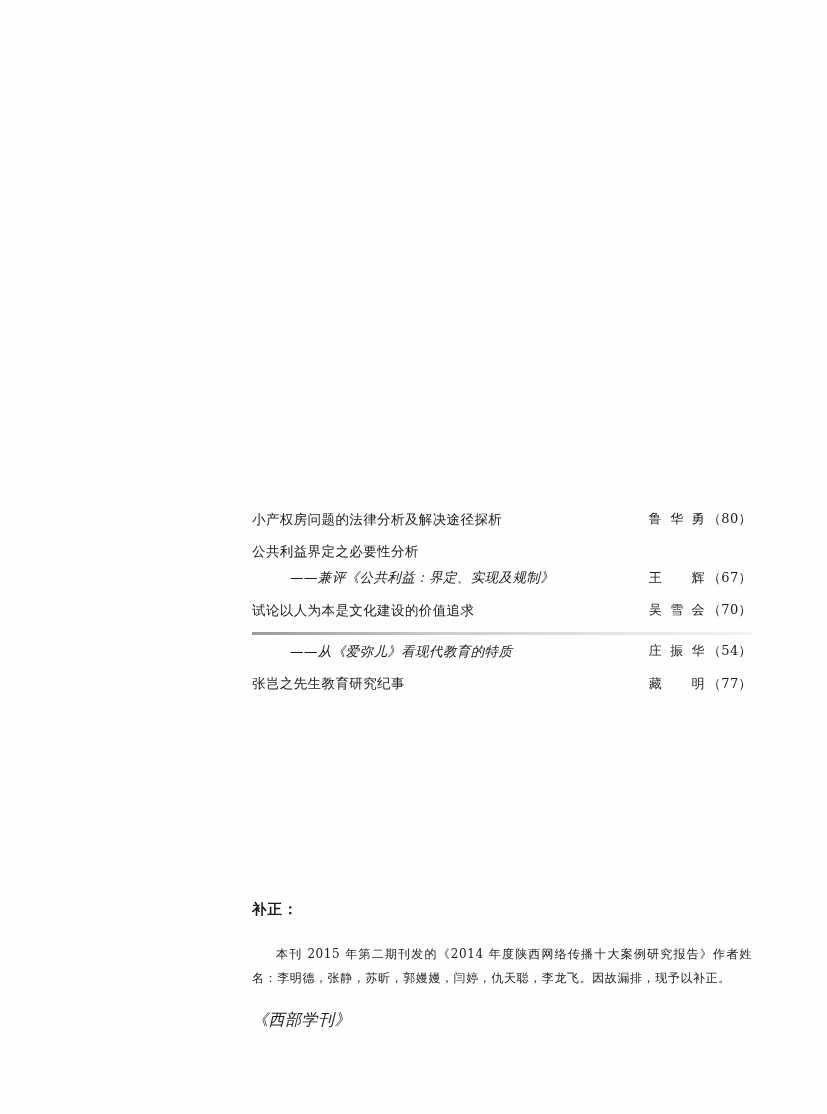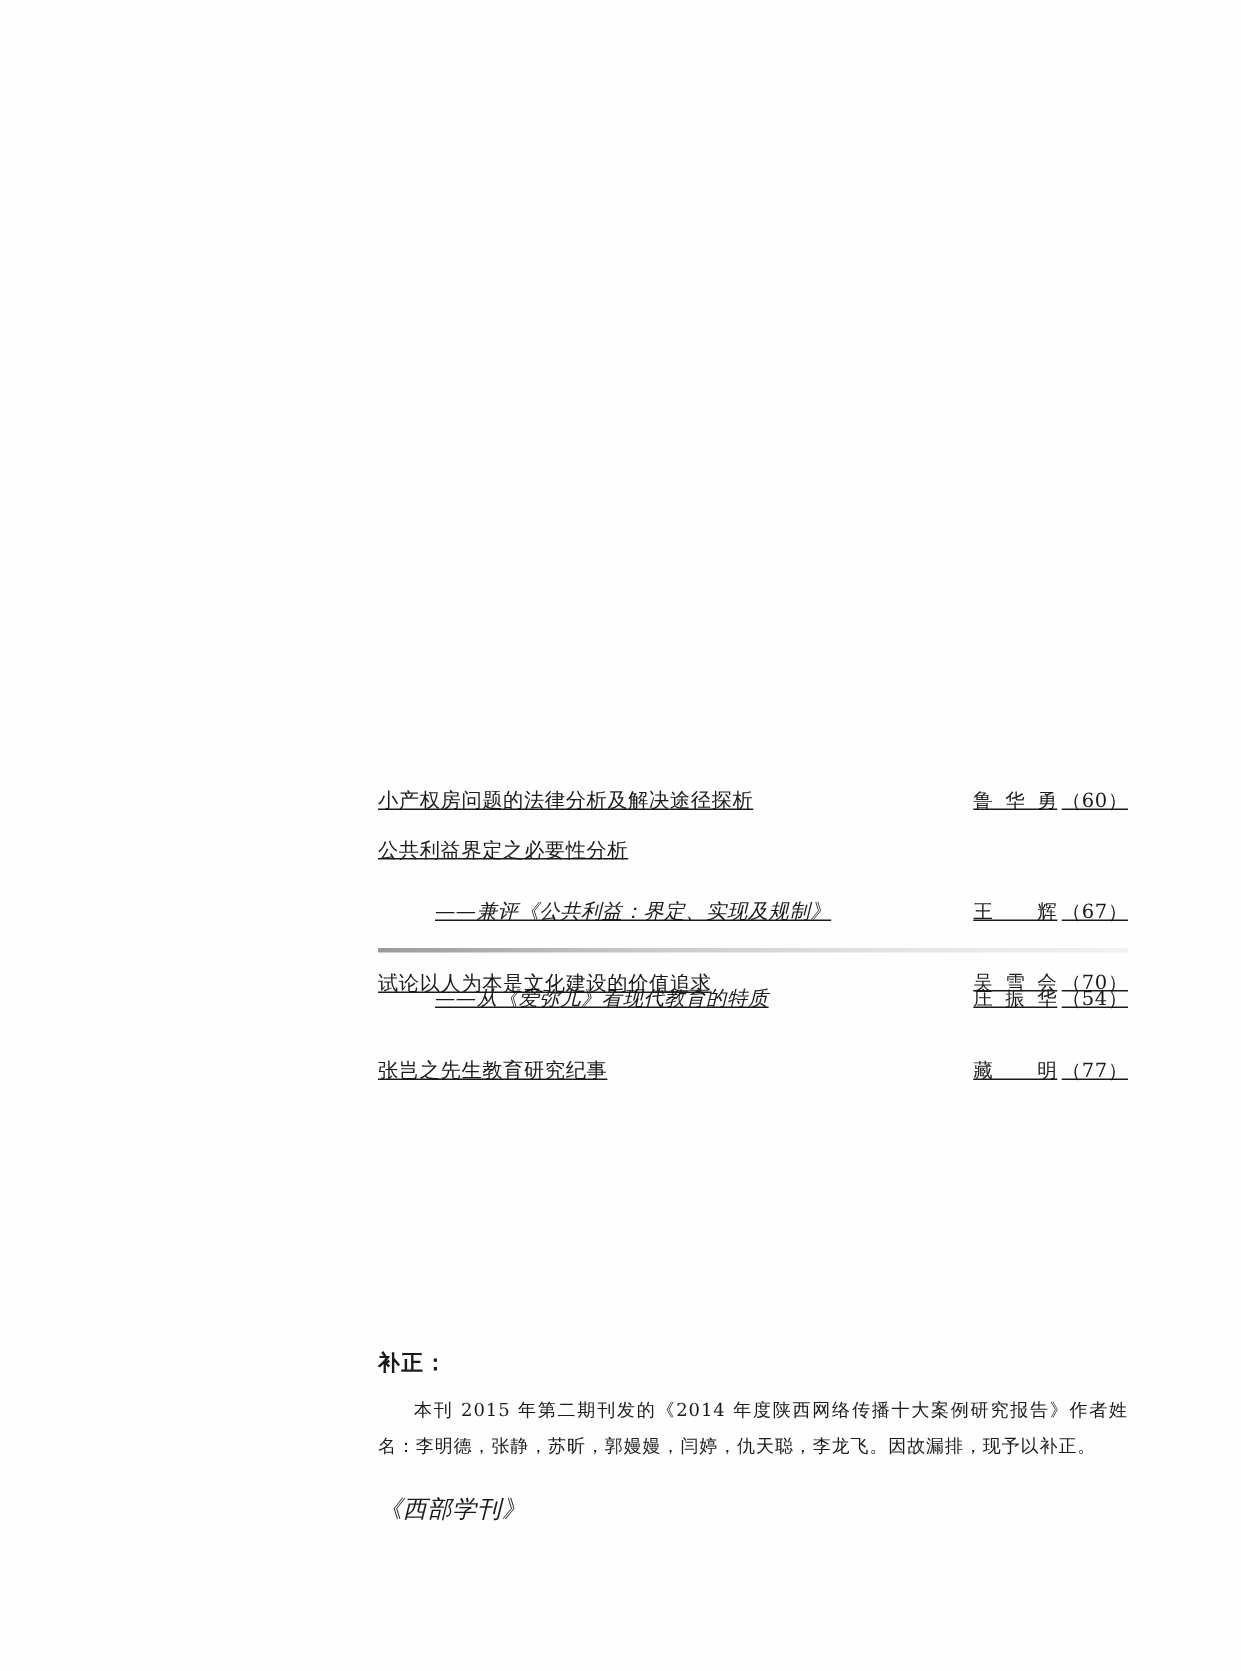--- a/index.html
+++ b/index.html
@@ -22,26 +22,25 @@
   }
   
   .toc {
     position: absolute;
     left: 252px;
     top: 510px;
     width: 500px;
   }
   .toc-row {
     display: flex;
-    align-items: flex-end;
+    align-items: center;
     justify-content: space-between;
     margin-bottom: 14px;
     font-size: 13.5px;
     line-height: 1.35;
-    text-decoration: underline;
   }
   .toc-row.sub {
     margin-top: -6px;
     gap: 25px;
   }
   .toc-title {
     white-space: nowrap;
     letter-spacing: 0.4px;
   }
   .toc-title.indent {
@@ -51,21 +50,20 @@
     font-style: italic;
     font-family: "DejaVu Serif", serif;
   }
   .toc-meta {
     white-space: nowrap;
     font-size: 13px;
     letter-spacing: 0.4px;
     font-family: "DejaVu Serif", serif;
     display: flex;
     align-items: baseline;
-    margin-top: 16px;
   }
   .author {
     display: inline-block;
     min-width: 56px;
     text-align: justify;
     text-align-last: justify;
   }
   .page-num {
     display: inline-block;
     margin-left: 3px;
@@ -90,21 +88,21 @@
     position: absolute;
     left: 252px;
     top: 895px;
     width: 500px;
     font-size: 14px;
     line-height: 1.95;
   }
   .notice-heading {
     font-weight: 700;
     letter-spacing: 1px;
-    margin-bottom: 6px;
+    margin-bottom: 20px;
     font-size: 14.5px;
   }
   .notice-body {
     text-indent: 2em;
     text-align: justify;
     letter-spacing: 0.6px;
     font-family: "DejaVu Serif", serif;
     font-size: 12px;
   }
   .notice-sign {
@@ -121,21 +119,21 @@
 <body>
 
 <div class="page">
 
   <div class="toc">
 
     <div class="toc-row">
       <span class="toc-title">小产权房问题的法律分析及解决途径探析</span>
       <span class="toc-meta">
         <span class="author">鲁华勇</span>
-        <span class="page-num">（60）</span>
+        <span class="page-num">（80）</span>
       </span>
     </div>
 
     <div class="toc-row">
       <span class="toc-title">公共利益界定之必要性分析</span>
       <span class="toc-meta">
         <span class="author"></span>
         <span class="page-num"></span>
       </span>
     </div>

